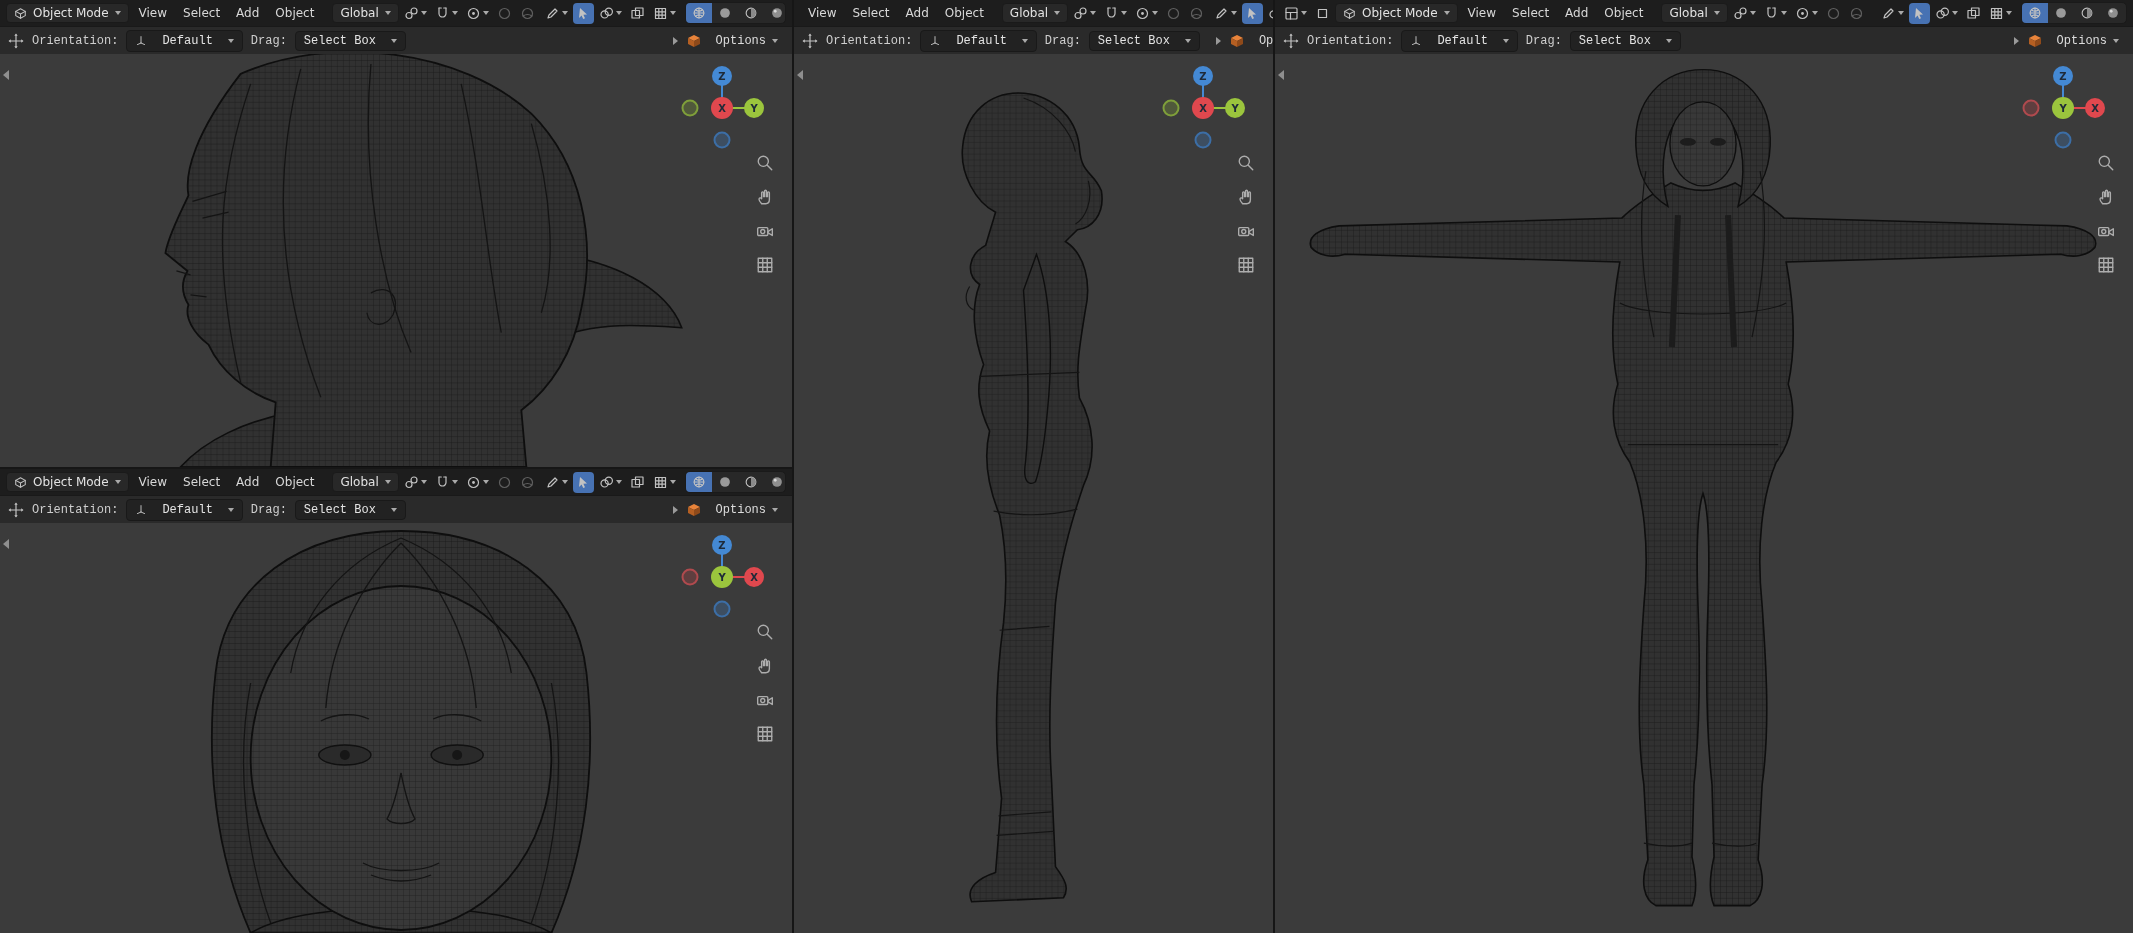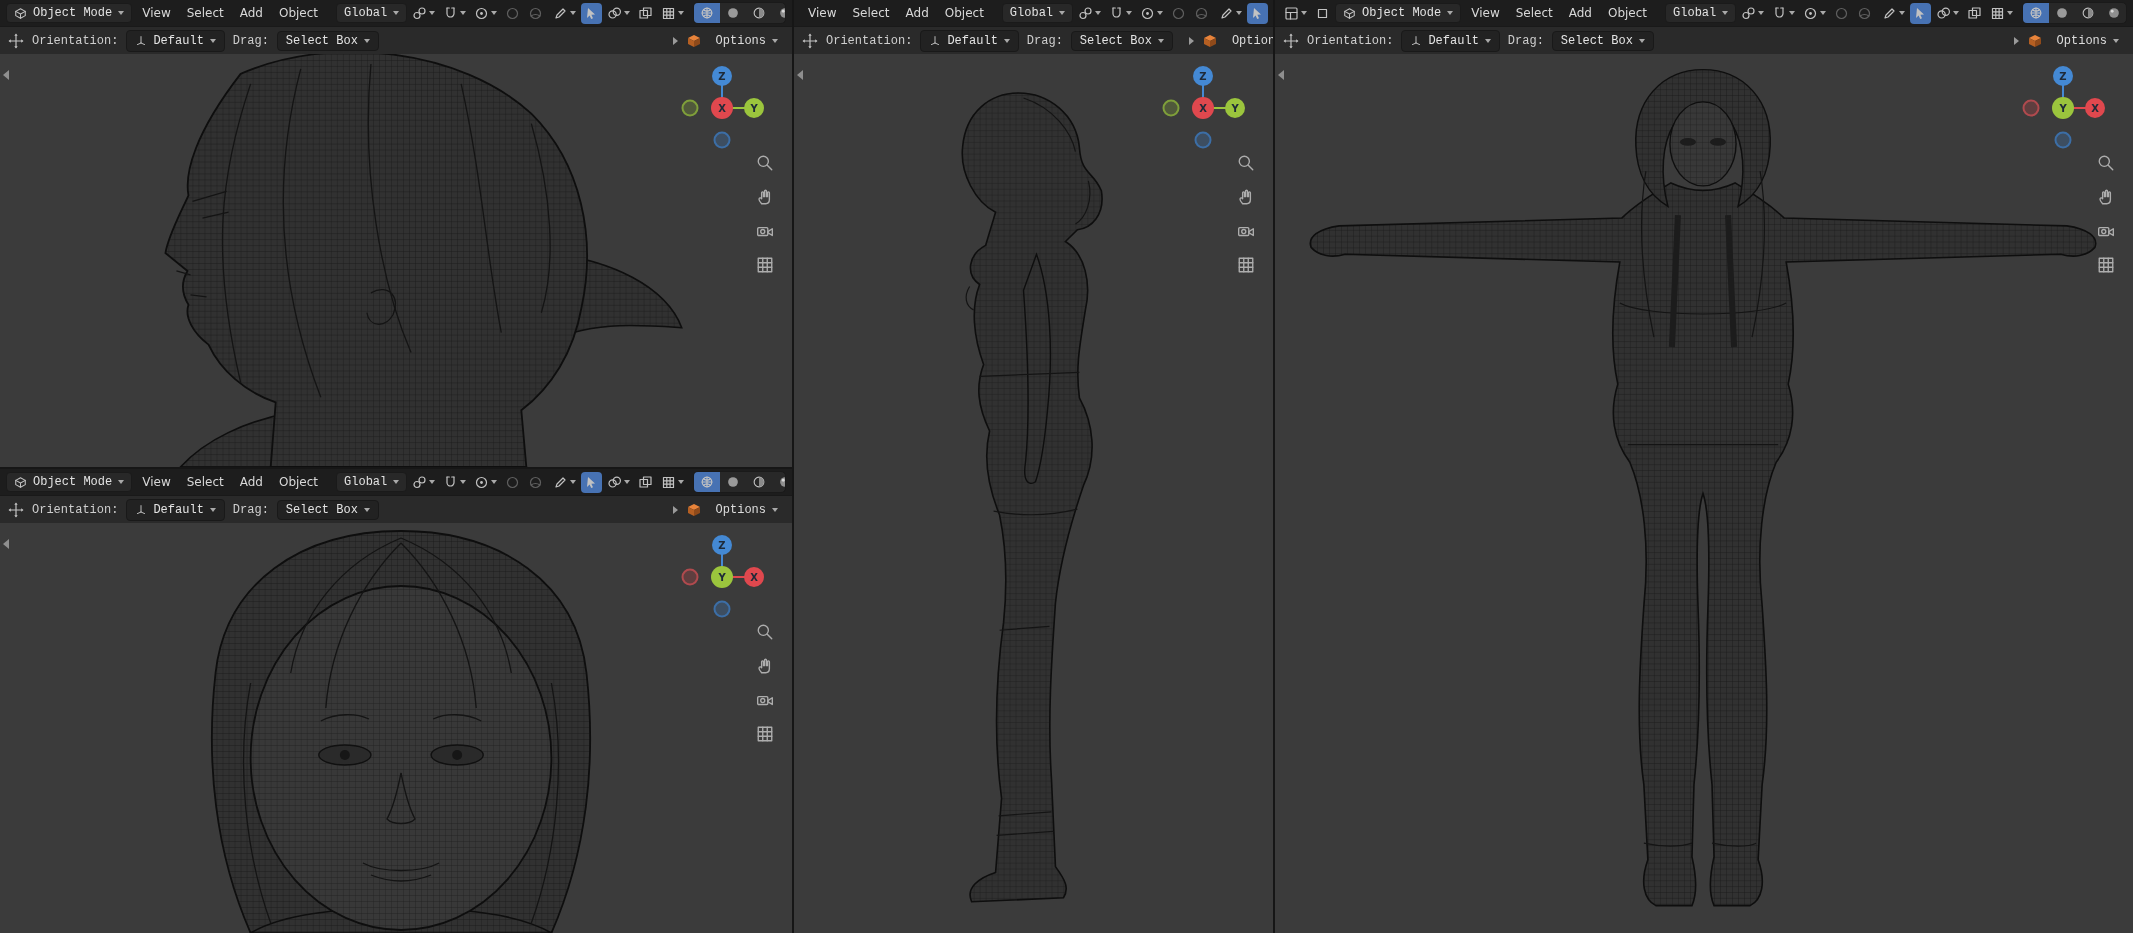--- a/index.html
+++ b/index.html
@@ -10,39 +10,39 @@
   .viewport{position:absolute;background:#3b3b3b;box-sizing:border-box;overflow:hidden;}
   .vp-head-side {left:0;    top:0;     width:794px; height:469px;border-right:2px solid #161616;border-bottom:2px solid #161616;}
   .vp-face-front{left:0;    top:469px; width:794px; height:464px;border-right:2px solid #161616;}
   .vp-body-side {left:794px;top:0;     width:481px; height:933px;border-right:2px solid #161616;}
   .vp-body-front{left:1275px;top:0;    width:858px; height:933px;}
 
   
   .vp-header{height:26px;background:#1d1d1d;display:flex;align-items:center;padding:0 6px;gap:2px;white-space:nowrap;overflow:hidden;}
   .menu-item{padding:7px 8px;line-height:26px;color:#d8d8d8;cursor:default;}
   .dd{display:inline-flex;align-items:center;gap:6px;background:#282828;border:1px solid #1a1a1a;border-radius:4px;
-      padding:2px 7px;color:#e2e2e2;font-family:Liberation Mono, monospace;}
+      padding:2px 7px;color:#e2e2e2;}
   .dd .dd-ico svg{display:block}
   .caret{width:0;height:0;border-left:3.5px solid transparent;border-right:3.5px solid transparent;border-top:4.5px solid #a9a9a9;display:inline-block;}
   .hicon{display:inline-flex;align-items:center;gap:2px;padding:3px 3px;border-radius:4px;}
   .hicon svg{display:block}
   .hicon.active{background:#4772b3;}
   .hicon.dim{opacity:.4;}
   .spacer{flex:1;}
   .segmented{display:inline-flex;background:#282828;border:1px solid #1a1a1a;border-radius:5px;overflow:hidden;margin-left:4px;}
   .seg{padding:3px 6px;display:inline-flex;align-items:center;}
   .seg.active{background:#4772b3;}
   .hdr-partial .only-full{display:none;}
   .only-editor{display:none;}
   .hdr-editor .only-editor{display:inline-flex;}
 
   
   .vp-toolbar{height:28px;background:#2a2a2a;display:flex;align-items:center;padding:0 8px;gap:8px;border-top:1px solid #191919;white-space:nowrap;overflow:hidden;font-family:Liberation Mono, monospace;}
   .tlabel{color:#cfcfcf;}
-  .combo{display:inline-flex;align-items:center;gap:6px;background:#222222;border:1px solid #191919;border-radius:4px;padding:2px 8px;color:#e4e4e4;text-align:center;}
+  .combo{display:inline-flex;align-items:center;gap:15px;background:#222222;border:1px solid #191919;border-radius:4px;padding:2px 8px;color:#e4e4e4;text-align:center;}
   .ticon svg{display:block}
   .options{display:inline-flex;align-items:center;gap:6px;padding:2px 6px;color:#dddddd;}
   .chev-right{width:0;height:0;border-top:4px solid transparent;border-bottom:4px solid transparent;border-left:5px solid #9a9a9a;display:inline-block;}
 
   
   .vp-canvas{position:absolute;top:54px;left:0;right:0;bottom:0;overflow:hidden;background:#3b3b3b;}
   .figure-slot{position:absolute;inset:0;display:block;}
   .figure-slot svg{position:absolute;inset:0;width:100%;height:100%;}
 
   .region-toggle{position:absolute;left:3px;top:16px;width:0;height:0;

